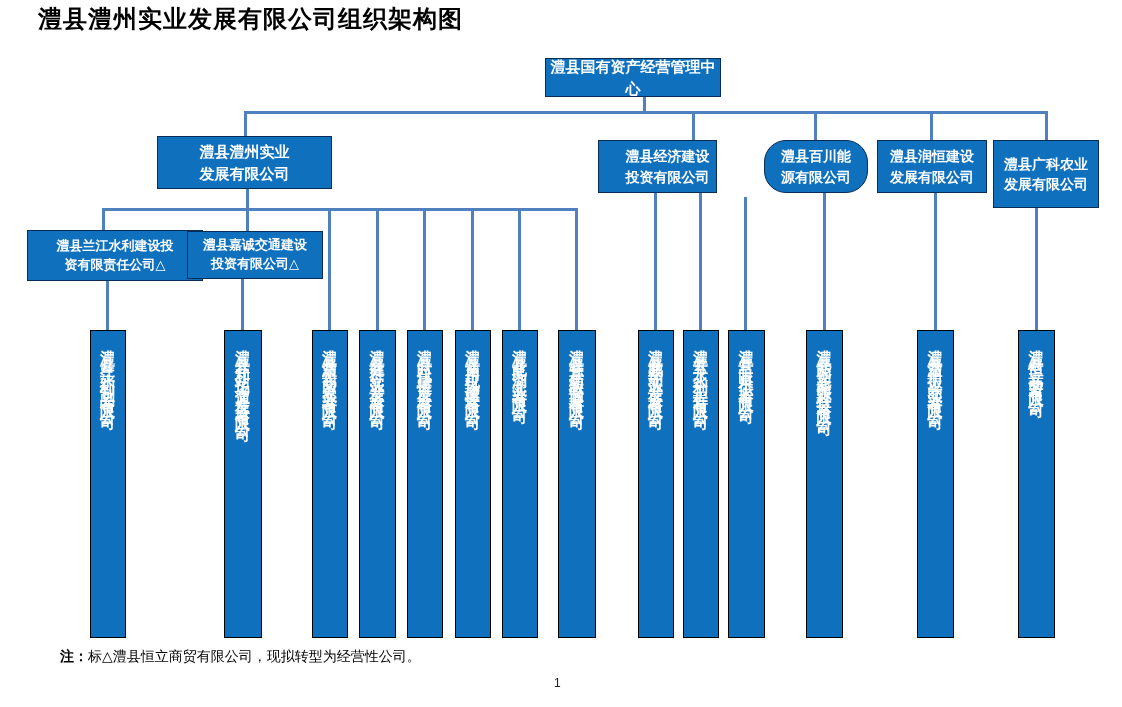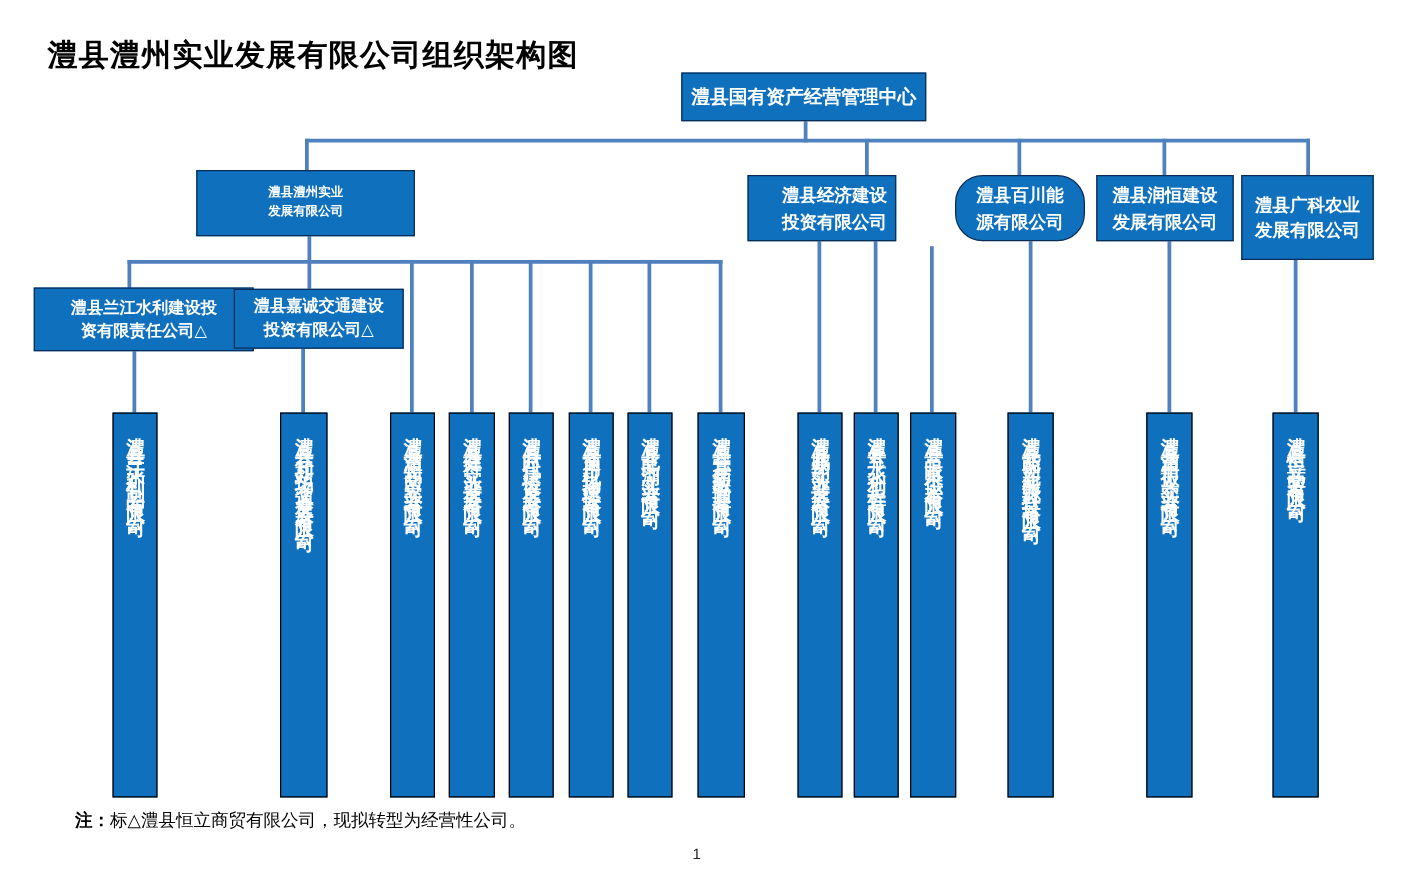--- a/index.html
+++ b/index.html
@@ -1,21 +1,21 @@
 <!DOCTYPE html>
 <html><head>
 <meta charset="utf-8">
 <style>
   html,body{margin:0;padding:0;background:#ffffff;}
   #canvas{
     position:relative;width:1122px;height:707px;background:#ffffff;overflow:hidden;
     font-family:"Liberation Sans","DejaVu Sans",sans-serif;
   }
   .title{
-    position:absolute;left:38px;top:28px;font-size:24px;font-weight:bold;color:#000;
+    position:absolute;left:38px;top:3px;font-size:24px;font-weight:bold;color:#000;
     font-family:Liberation Serif, serif;letter-spacing:1px;
   }
   .hbox{
     position:absolute;background:#0F70BE;border:1px solid #0A2C55;color:#fff;
     display:flex;align-items:center;justify-content:center;text-align:center;
     font-weight:bold;white-space:pre-line;line-height:1.45;box-sizing:border-box;
   }
   .vbox{
     position:absolute;top:330px;height:308px;background:#0F70BE;border:1px solid #000;
     box-sizing:border-box;display:flex;justify-content:center;align-items:flex-start;
@@ -57,25 +57,25 @@
   <div class="conn" style="left:575px;top:208px;width:3px;height:122px;"></div>
   <div class="conn" style="left:106px;top:281px;width:3px;height:49px;"></div>
   <div class="conn" style="left:241px;top:279px;width:3px;height:51px;"></div>
   <div class="conn" style="left:654px;top:193px;width:3px;height:137px;"></div>
   <div class="conn" style="left:699px;top:193px;width:3px;height:137px;"></div>
   <div class="conn" style="left:744px;top:197px;width:3px;height:133px;"></div>
   <div class="conn" style="left:823px;top:193px;width:3px;height:137px;"></div>
   <div class="conn" style="left:934px;top:193px;width:3px;height:137px;"></div>
   <div class="conn" style="left:1035px;top:193px;width:3px;height:137px;"></div>
 
-  <div class="hbox" style="left:545px;top:58px;width:196px;height:39px;font-size:15px;">
+  <div class="hbox" style="left:545px;top:58px;width:176px;height:39px;font-size:15px;">
     <span>澧县国有资产经营管理中心</span>
   </div>
 
-  <div class="hbox" style="left:157px;top:136px;width:175px;height:53px;font-size:10px;text-align:right;">
+  <div class="hbox" style="left:157px;top:136px;width:175px;height:53px;font-size:15px;text-align:right;">
     <span>澧县澧州实业
 发展有限公司</span>
   </div>
   <div class="hbox" style="left:598px;top:140px;width:119px;height:53px;font-size:14px;padding-left:20px;">
     <span>澧县经济建设
 投资有限公司</span>
   </div>
   <div class="hbox" style="left:764px;top:140px;width:104px;height:53px;font-size:14px;border-radius:22px;">
     <span>澧县百川能
 源有限公司</span>

